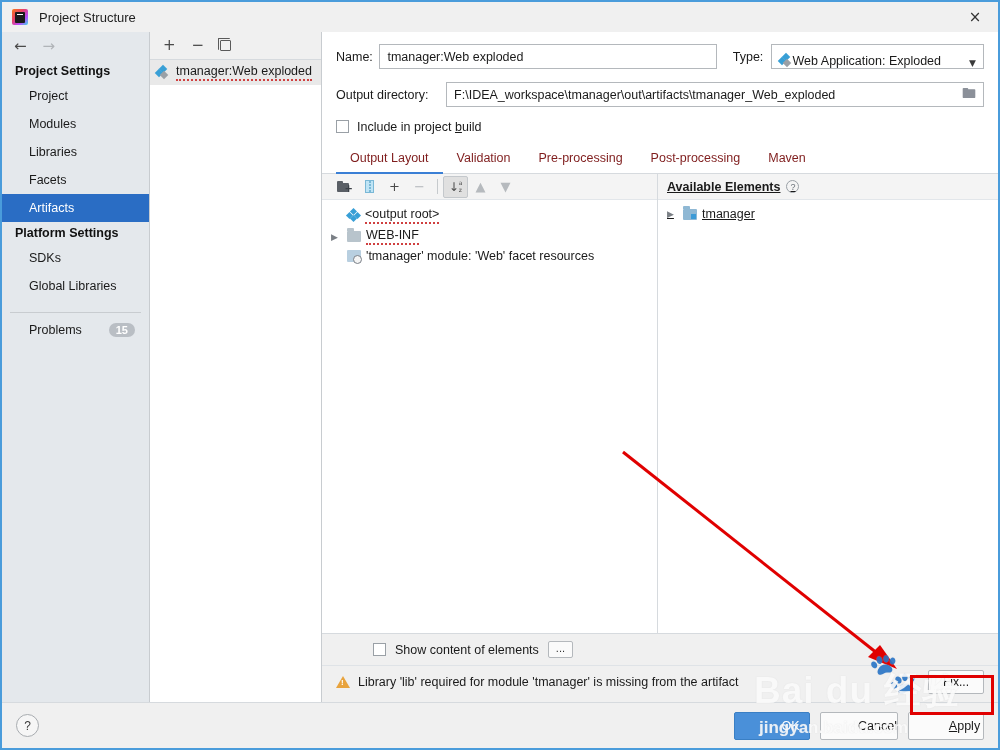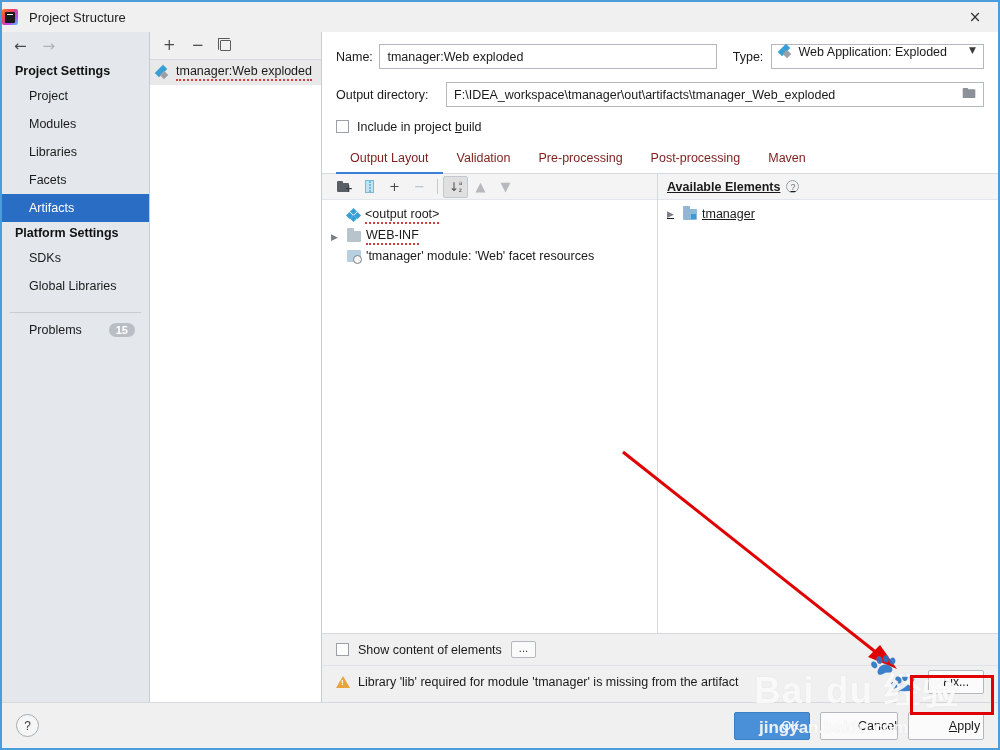--- a/index.html
+++ b/index.html
@@ -17,20 +17,21 @@
     border: 2px solid #4a9cdb;
     background: #ffffff;
     display: flex; flex-direction: column;
   }
 
   
   .titlebar {
     height: 30px; flex: 0 0 30px;
     background: #f0f0f0;
     display: flex; align-items: center;
+    padding-left: 10px;
     position: relative;
   }
   .idea-icon {
     width: 16px; height: 16px; position: relative;
     border-radius: 2px; overflow: hidden;
     background: linear-gradient(135deg, #f97a12 0%, #e8406a 38%, #b74aff 70%, #3ddce6 100%);
     flex: 0 0 16px;
   }
   .idea-icon::after {
     content: ""; position: absolute; left: 3px; top: 2.5px;
@@ -146,22 +147,22 @@
   .row { display: flex; align-items: center; margin-bottom: 13px; }
   .lbl { font-size: 12.5px; color: #1a1a1a; }
   .lbl u { text-decoration: underline; }
   .textfield {
     border: 1px solid #b4b8bc; background: #ffffff;
     height: 25px; display: flex; align-items: center;
     padding: 0 7px; font-size: 12.5px; color: #1a1a1a;
   }
   .combo {
     border: 1px solid #b4b8bc; background: #ffffff;
-    height: 25px; display: flex; align-items: flex-start;
-    padding: 0 7px; font-size: 12.5px; gap: 6px; position: relative;
+    height: 25px; display: flex; align-items: flex-end;
+    padding: 0 7px; font-size: 12.5px; position: relative;
   }
   .combo-arrow {
     margin-left: auto; font-size: 9px; color: #3a3a3a;
     font-family: "DejaVu Sans", sans-serif;
   }
   .folder-btn {
     margin-left: auto; color: #8b9099; font-size: 14px;
     font-family: "DejaVu Sans", sans-serif;
   }
   .checkbox {
@@ -299,20 +300,21 @@
     width: 5px; height: 5px; background: #3c9ad6;
   }
 
   
   .bottom-strip {
     background: #f0f0f0; border-top: 1px solid #d6dade;
   }
   .strip-row {
     display: flex; align-items: center; gap: 9px;
     padding: 7px 14px;
+    margin-left: 37px;
   }
   .dots-btn {
     border: 1px solid #b4b8bc; background: #fafafa;
     padding: 1px 7px 3px 7px; font-size: 11px; color: #333;
     border-radius: 2px; line-height: 1;
   }
   .warn-row {
     display: flex; align-items: center; gap: 8px;
     padding: 4px 14px 8px 14px;
     border-top: 1px solid #dfe3e7;

